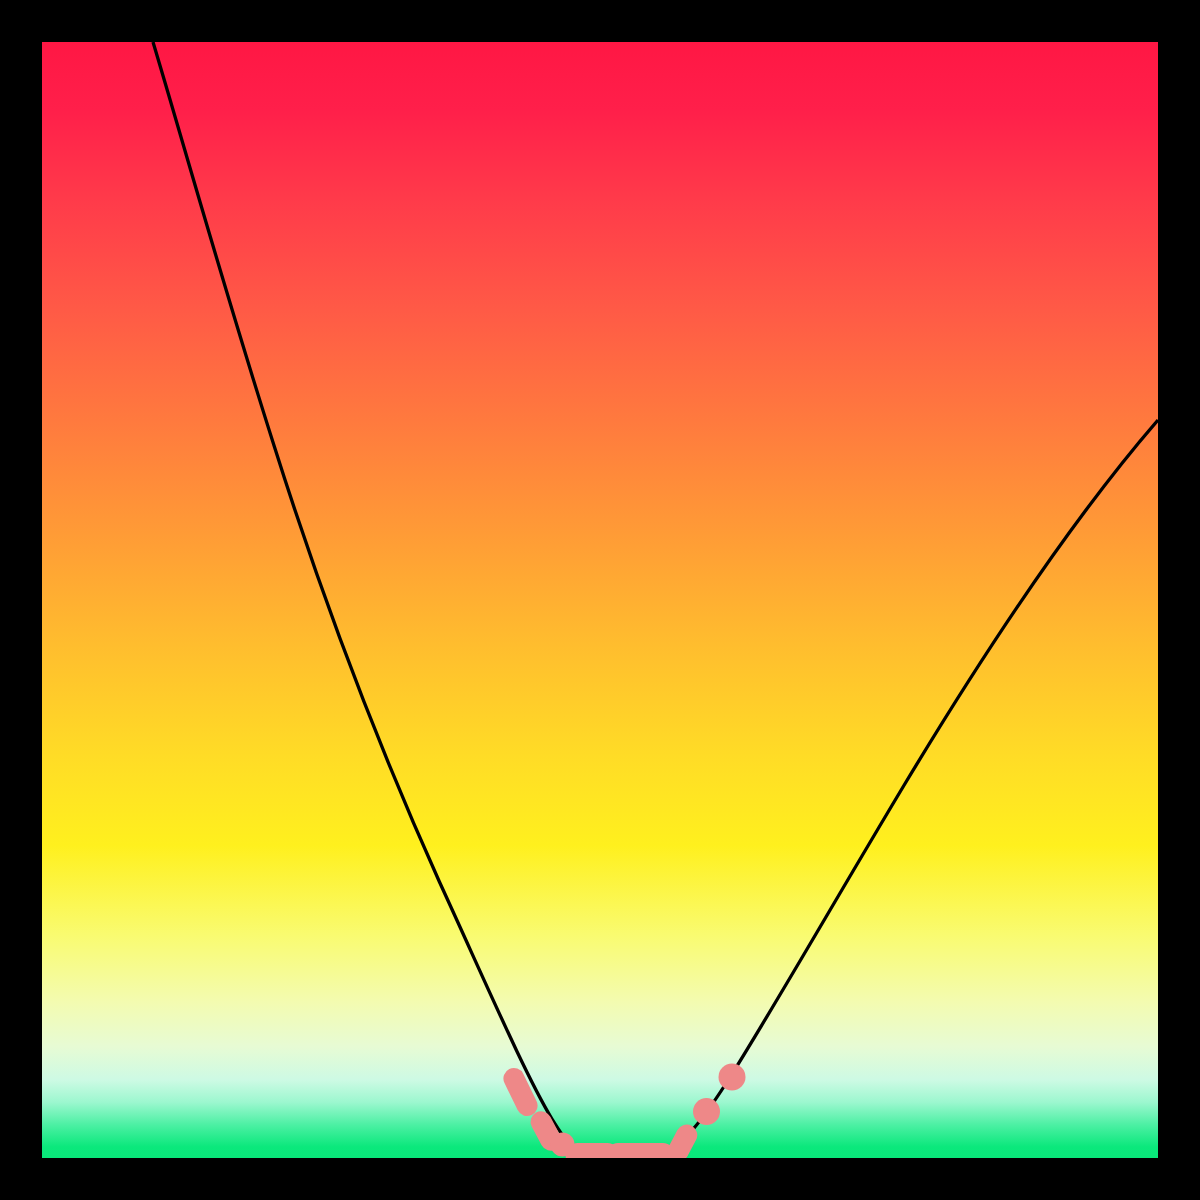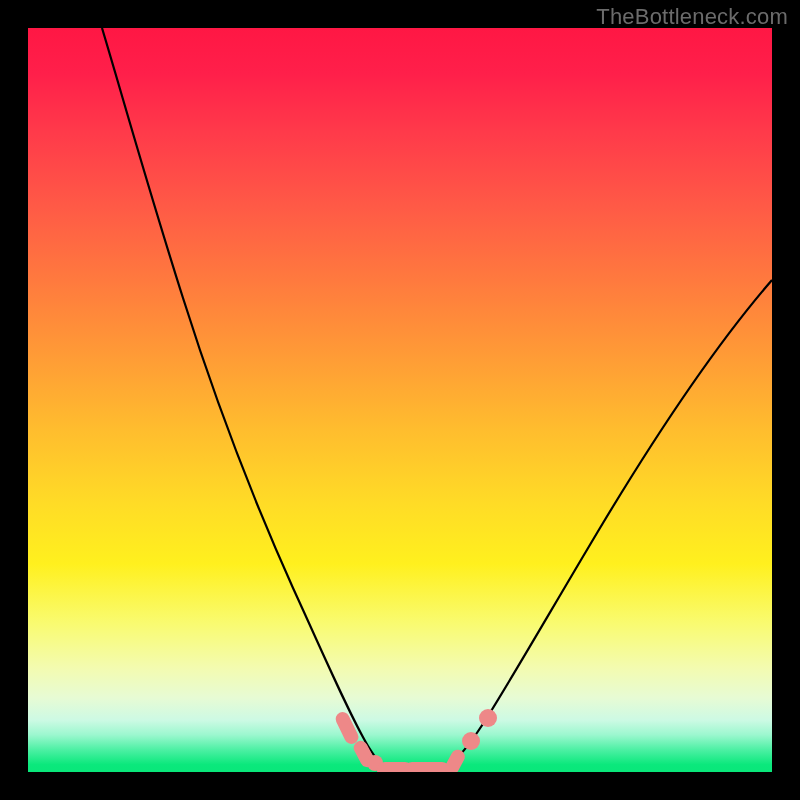--- a/index.html
+++ b/index.html
@@ -64,21 +64,20 @@
     width: 744px;
     height: 744px;
     z-index: 2;
   }
 </style>
 </head>
 <body>
 
 <div class="frame">
 
-  <div class="watermark">TheBottleneck.com</div>
 
   <div class="plot-area">
 
     <svg class="curves" viewBox="0 0 744 744" preserveAspectRatio="none">
 
       <path fill="none" stroke="#000" stroke-width="2.2" d="M 74,0
                C 95,70 120,160 155,270
                C 185,365 220,460 265,560
                C 298,632 322,688 340,718
                C 348,731 355,740 360,743"></path>

